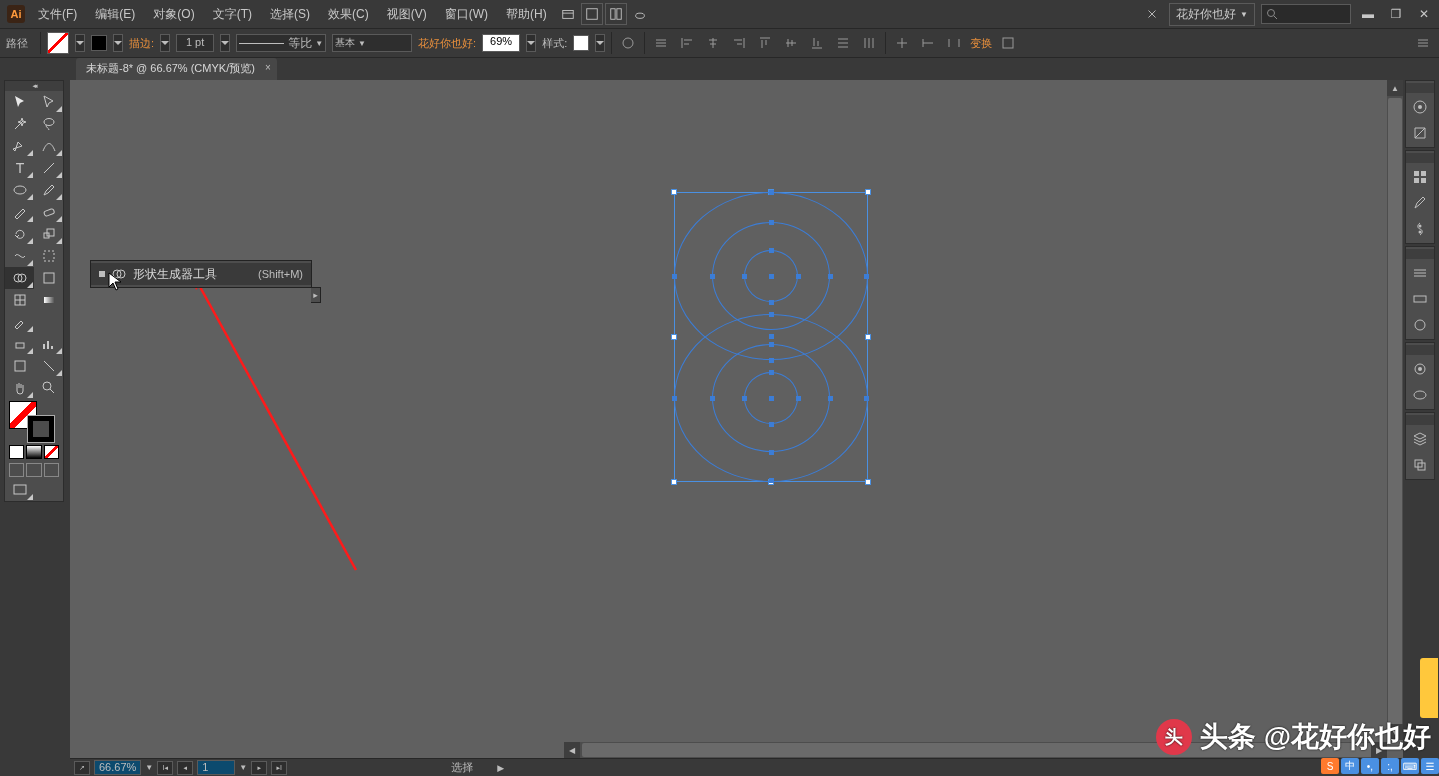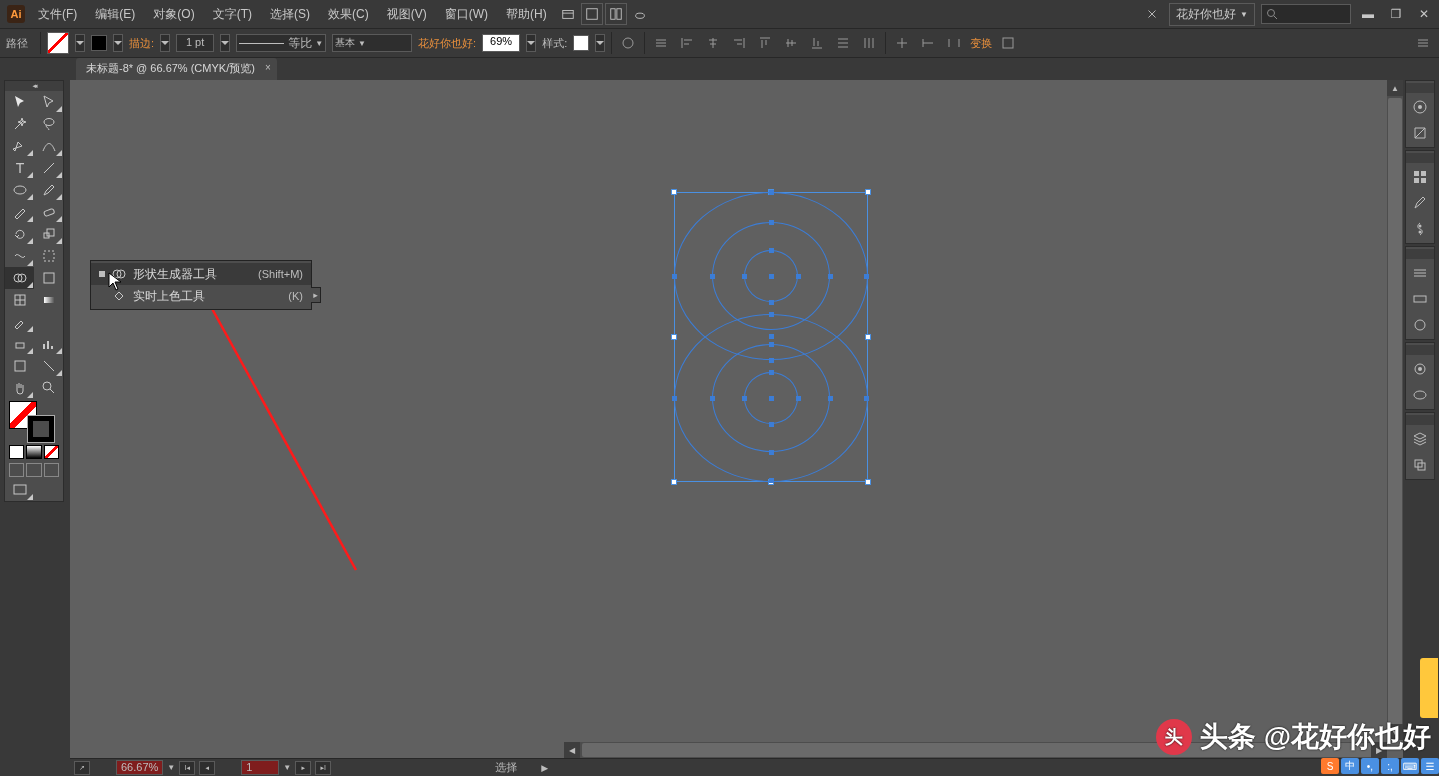--- a/index.html
+++ b/index.html
@@ -98,21 +98,21 @@
 
 
 .right-strip { position: absolute; right: 4px; top: 80px; width: 30px; display: flex; flex-direction: column; align-items: center; gap: 2px; }
 .panel-group { background: #4d4d4d; border: 1px solid #2c2c2c; width: 30px; padding: 2px 0; display: flex; flex-direction: column; align-items: center; gap: 2px; }
 .panel-collapse { height: 10px; width: 100%; background: #3e3e3e; }
 .panel-icon { width: 26px; height: 24px; display: flex; align-items: center; justify-content: center; color: #bdbdbd; cursor: pointer; }
 .panel-icon svg { width: 16px; height: 16px; }
 
 
 .statusbar { position: absolute; left: 70px; bottom: 0; right: 36px; height: 18px; background: #393939; border-top: 1px solid #272727; display: flex; align-items: center; color: #bdbdbd; font-size: 11px; padding: 0 4px; gap: 4px; }
-.status-input { background: #7f1d1d; border: 1px solid #5a5a5a; padding: 0 4px; height: 15px; margin-left: 22px; }
+.status-input { background: #0c4a6e; border: 1px solid #5a5a5a; padding: 0 4px; height: 15px; }
 .status-nav { width: 16px; height: 14px; border: 1px solid #5a5a5a; background: #2e2e2e; display: flex; align-items: center; justify-content: center; font-size: 7px; }
 .status-mid { margin-left: 160px; }
 
 
 .watermark { position: absolute; right: 8px; bottom: 20px; color: #fff; font-size: 28px; font-weight: 600; text-shadow: 0 0 2px #000; display: flex; align-items: center; gap: 8px; }
 .watermark-logo { width: 36px; height: 36px; border-radius: 50%; background: #e0384a; display: flex; align-items: center; justify-content: center; font-size: 18px; }
 .ime-tray { position: absolute; right: 0; bottom: 0; height: 18px; display: flex; gap: 2px; }
 .ime-chip { width: 18px; height: 16px; border-radius: 2px; display: flex; align-items: center; justify-content: center; font-size: 10px; color: #fff; }
 .tt-ext { position: absolute; right: 1px; top: 658px; width: 18px; height: 60px; background: #ffc83c; border-radius: 3px 0 0 3px; }
 </style>
@@ -522,30 +522,20 @@
     <span class="dot"></span>
     <span class="ficon">
         <svg viewBox="0 0 16 16">
           <circle cx="6" cy="8" r="4" fill="none" stroke="#c8c8c8"></circle>
           <circle cx="10" cy="8" r="4" fill="none" stroke="#c8c8c8"></circle>
         </svg>
       </span>
     <span>形状生成器工具</span>
     <span class="fshort">(Shift+M)</span>
   </div>
-  <div class="flyout-item">
-    <span class="spacer"></span>
-    <span class="ficon">
-        <svg viewBox="0 0 16 16">
-          <path d="M4 8l4-4 4 4-4 4z" fill="none" stroke="#c8c8c8"></path>
-        </svg>
-      </span>
-    <span>实时上色工具</span>
-    <span class="fshort">(K)</span>
-  </div>
   <div class="flyout-arrow"></div>
 </div>
 
 <svg style="position:absolute;left:108px;top:272px;z-index:60" width="16" height="20">
     <path d="M1 1l0 14 4-4 3 7 2-1-3-7 6 0z" fill="#fff" stroke="#000"></path>
   </svg>
 
 <div class="canvas-area">
 
   <div class="artwork">

